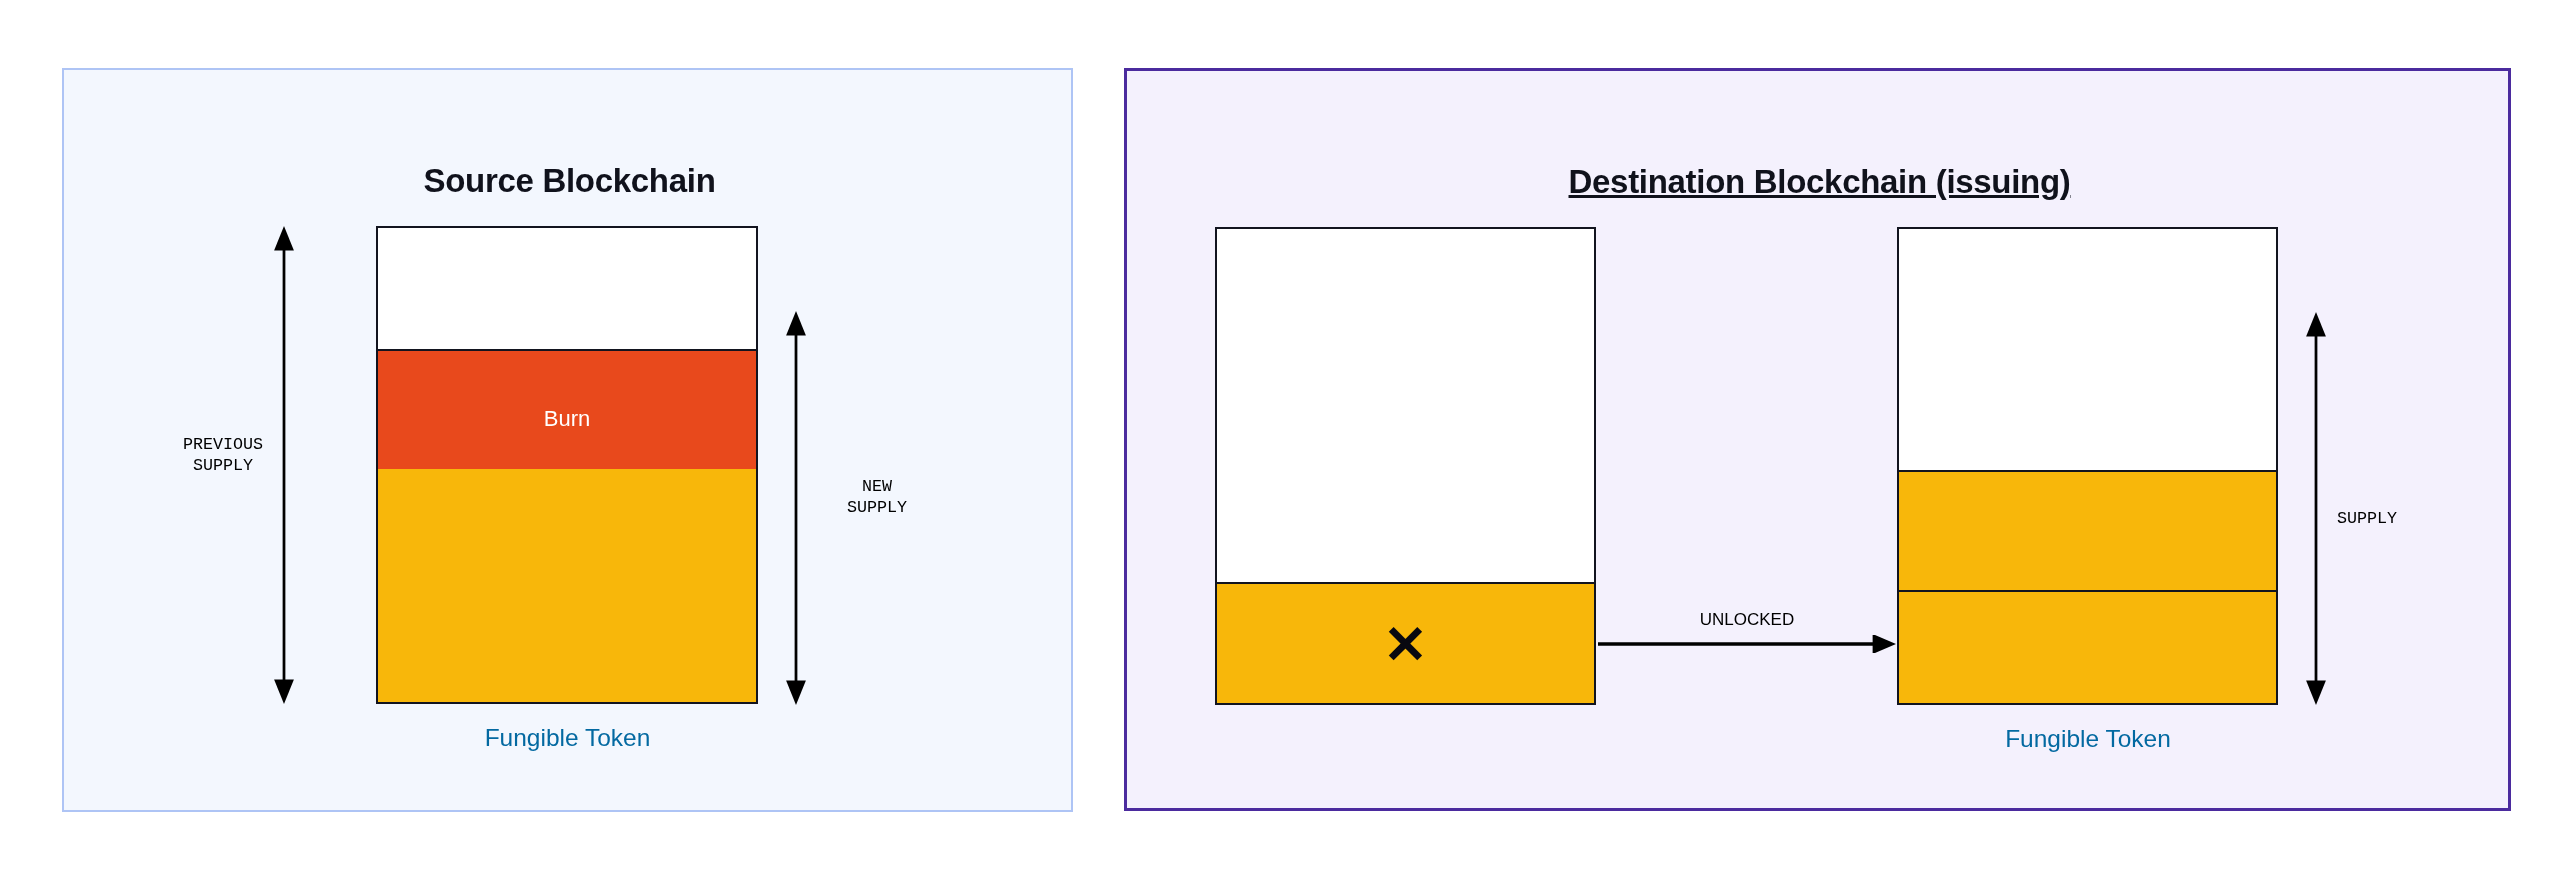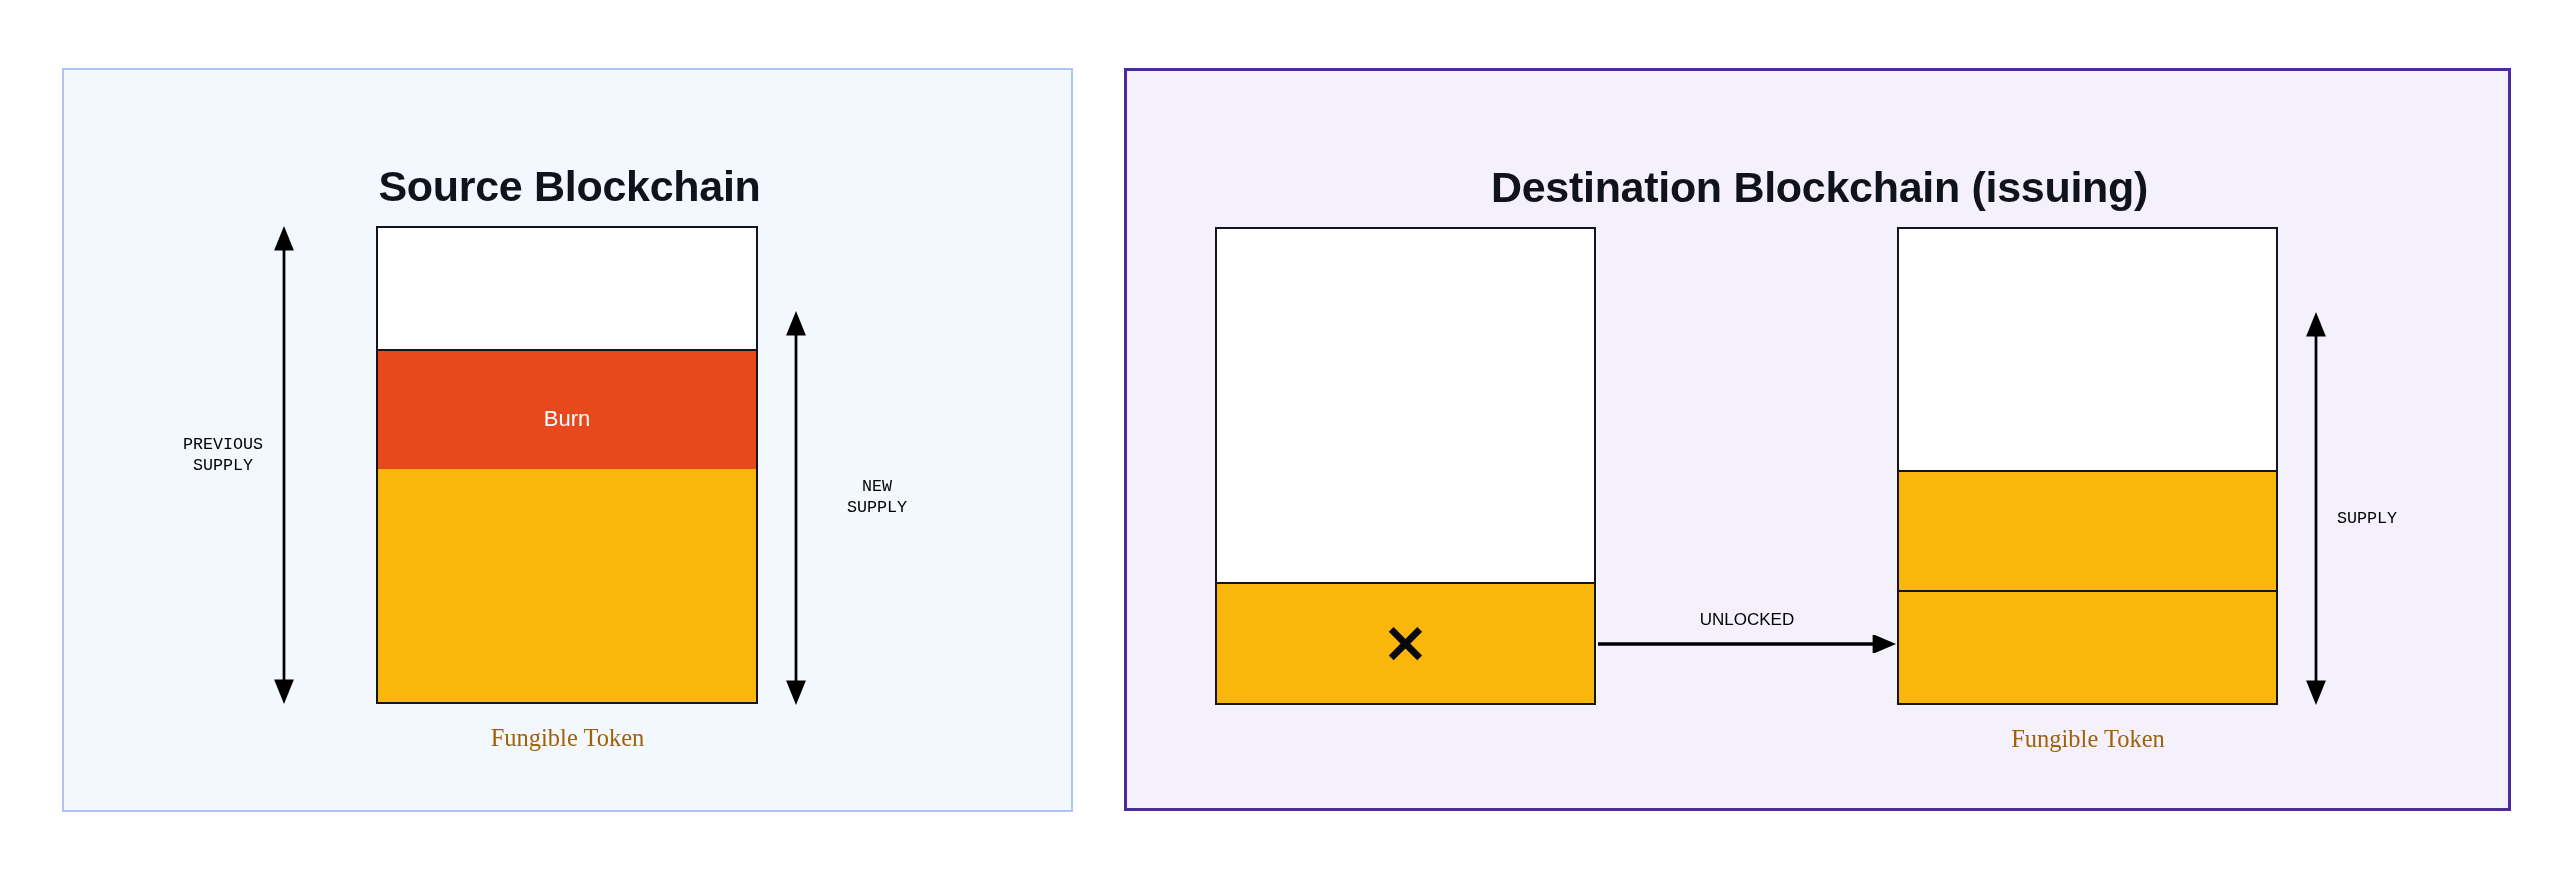--- a/index.html
+++ b/index.html
@@ -7,38 +7,38 @@
   .stage{position:relative;width:2576px;height:881px;background:#ffffff;}
 
   
   .panel{position:absolute;box-sizing:border-box;}
   #panel-source{left:62px;top:68px;width:1011px;height:744px;
       background:#f3f7fe;border:2.8px solid #aec4f5;}
   #panel-dest{left:1124px;top:68px;width:1387px;height:743px;
       background:#f4f1fd;border:3.3px solid #4b2b9e;}
 
   .panel-title{position:absolute;left:4px;right:0;text-align:center;
-      font-size:43px;font-weight:700;color:#10121c;letter-spacing:-0.3px;
+      font-size:33px;font-weight:700;color:#10121c;letter-spacing:-0.3px;
       font-family:"Liberation Sans",sans-serif;white-space:nowrap;}
   #title-source{top:92px;}
-  #title-dest{top:92px;}
+  #title-dest{top:92px;text-decoration:underline;}
 
   
   .bar{position:absolute;box-sizing:border-box;border:2.2px solid #12141f;background:#ffffff;}
   .seg{position:absolute;left:0;right:0;box-sizing:border-box;}
   .seg-white{background:#ffffff;}
   .seg-burn{background:#e8491c;border-top:2.2px solid #12141f;border-bottom:2.2px solid #12141f;}
   .seg-yellow{background:#f8b70a;}
   .seg-div-top{border-top:2.2px solid #12141f;}
 
   .seg-label{position:absolute;left:0;right:0;top:50%;transform:translateY(-50%);
       text-align:center;font-size:22px;color:#ffffff;font-family:"Liberation Sans",sans-serif;}
 
-  .bar-caption{position:absolute;text-align:center;font-size:24.5px;color:#a16207;
-      font-family:Liberation Serif, serif;white-space:nowrap;}
+  .bar-caption{position:absolute;text-align:center;font-size:24.5px;color:#0369a1;
+      font-family:Liberation Sans, sans-serif;white-space:nowrap;}
 
   
   .x-mark{position:absolute;left:0;right:0;top:50%;transform:translateY(-50%);
       text-align:center;font-size:53px;font-weight:700;color:#080810;line-height:1;
       font-family:"Liberation Sans",sans-serif;}
 
   
   .vmeasure{position:absolute;width:22px;}
   .vmeasure svg{display:block;width:22px;height:100%;}
   .measure-label{position:absolute;text-align:center;font-size:16.7px;color:#000;

